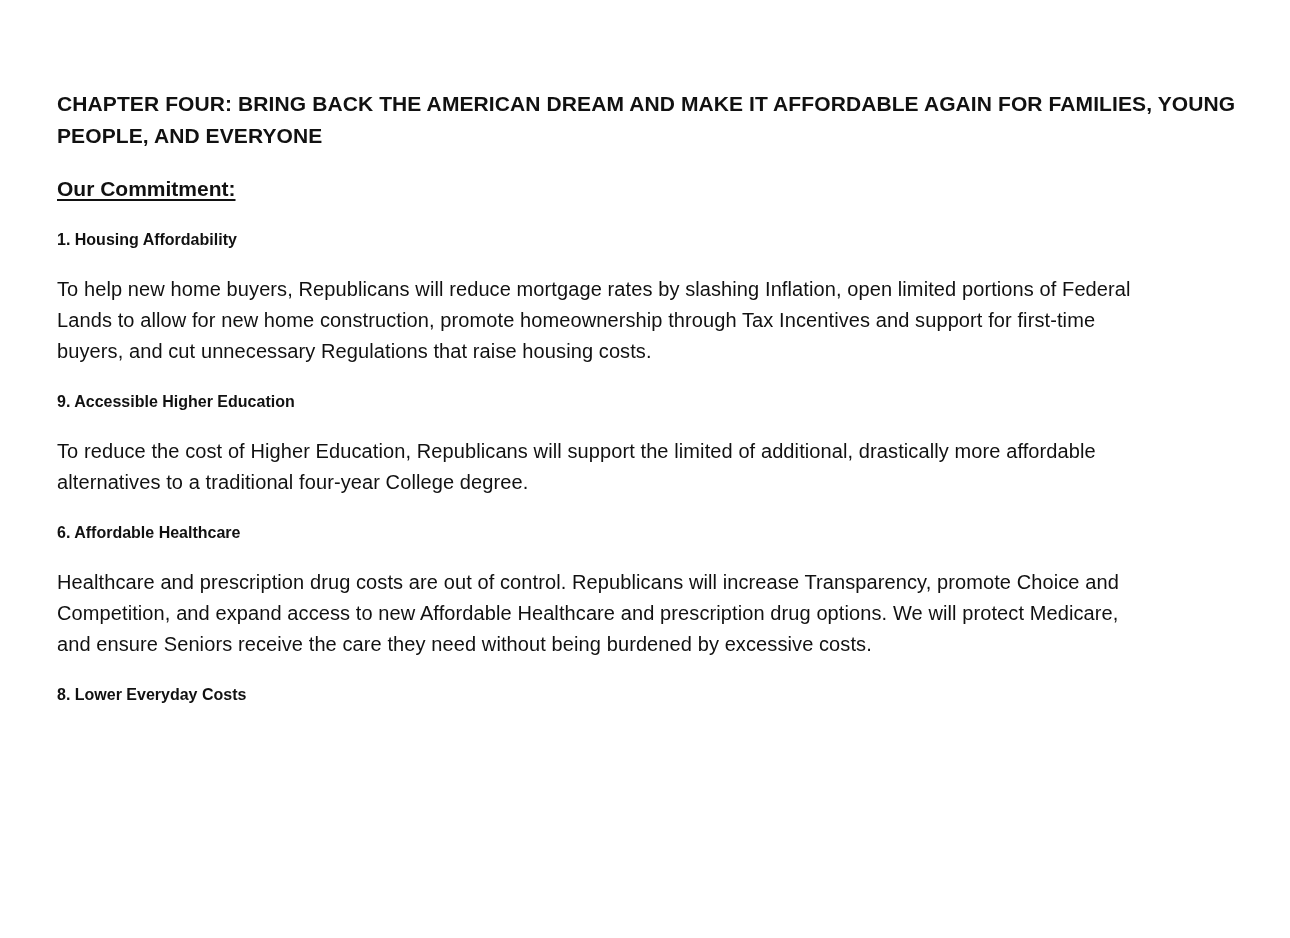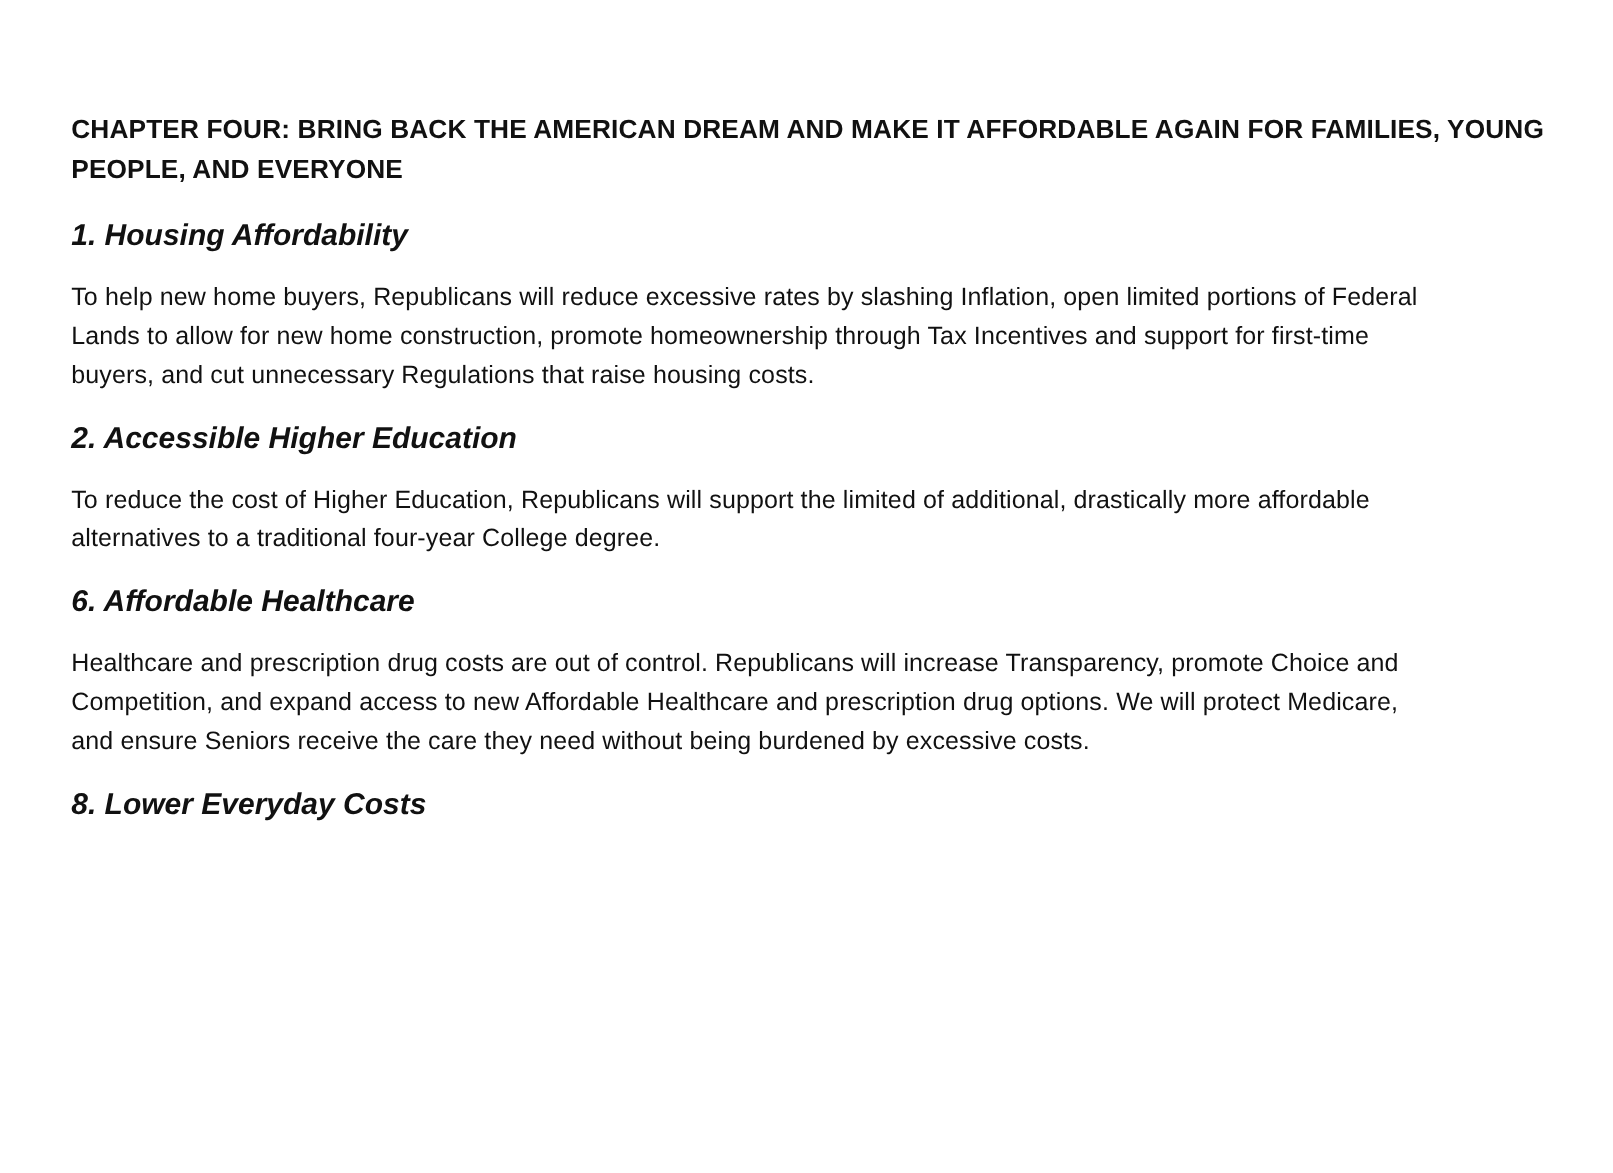--- a/index.html
+++ b/index.html
@@ -37,47 +37,47 @@
   }
   .body-para {
     font-size: 20px;
     font-weight: 400;
     line-height: 31px;
     letter-spacing: 0.1px;
     margin: 0 0 19px 0;
     white-space: pre-line;
   }
   .section-heading {
-    font-size: 24px;
+    font-size: 16px;
     font-weight: 700;
     line-height: 31px;
     margin: 0 0 19px 0;
-    font-style: italic;
   }
   .block { margin: 0; }
 </style>
 </head>
 <body>
 
 <div class="page">
 
   <h1 class="chapter-title">CHAPTER FOUR: BRING BACK THE AMERICAN DREAM AND MAKE IT AFFORDABLE AGAIN FOR FAMILIES, YOUNG
 PEOPLE, AND EVERYONE</h1>
 
+  <h2 class="commitment-heading">Our Commitment:</h2>
 
 
   <div class="block">
     <h3 class="section-heading">1. Housing Affordability</h3>
-    <p class="body-para">To help new home buyers, Republicans will reduce excessive rates by slashing Inflation, open limited portions of Federal
+    <p class="body-para">To help new home buyers, Republicans will reduce mortgage rates by slashing Inflation, open limited portions of Federal
 Lands to allow for new home construction, promote homeownership through Tax Incentives and support for first-time
 buyers, and cut unnecessary Regulations that raise housing costs.</p>
   </div>
 
   <div class="block">
-    <h3 class="section-heading">2. Accessible Higher Education</h3>
+    <h3 class="section-heading">9. Accessible Higher Education</h3>
     <p class="body-para">To reduce the cost of Higher Education, Republicans will support the limited of additional, drastically more affordable
 alternatives to a traditional four-year College degree.</p>
   </div>
 
   <div class="block">
     <h3 class="section-heading">6. Affordable Healthcare</h3>
     <p class="body-para">Healthcare and prescription drug costs are out of control. Republicans will increase Transparency, promote Choice and
 Competition, and expand access to new Affordable Healthcare and prescription drug options. We will protect Medicare,
 and ensure Seniors receive the care they need without being burdened by excessive costs.</p>
   </div>

